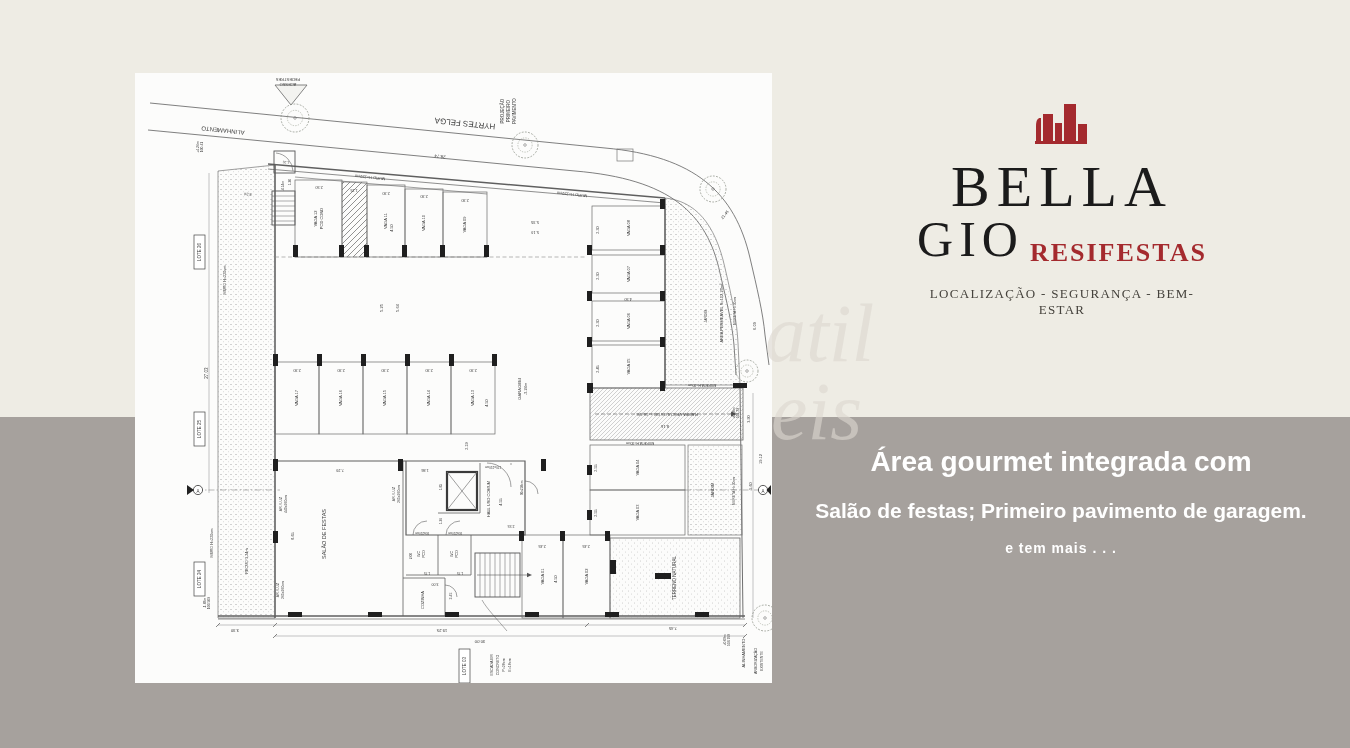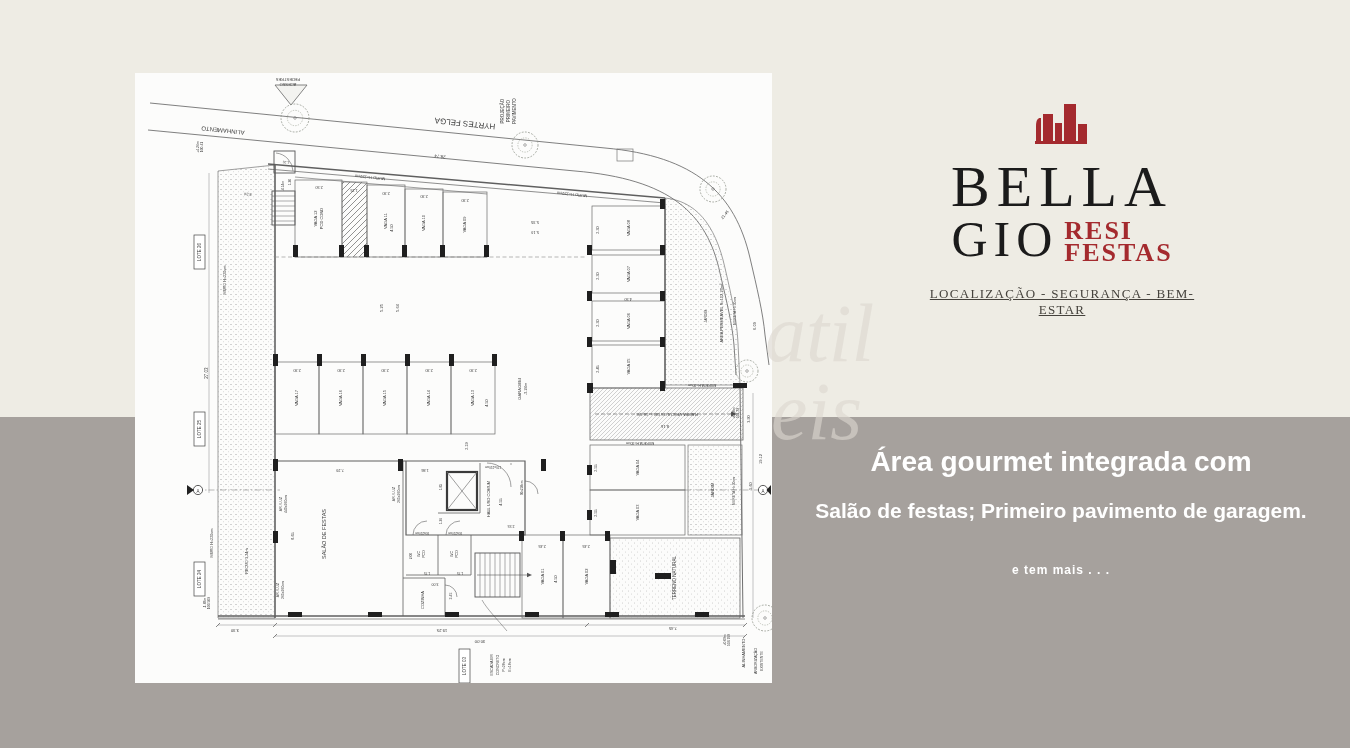--- a/index.html
+++ b/index.html
@@ -11,28 +11,28 @@
   .watermark{position:absolute;left:765px;top:295px;width:200px;pointer-events:none;
     font-family:"Liberation Serif",serif;font-style:italic;color:rgba(219,215,206,0.62);z-index:6;line-height:0.95;}
   .watermark .wm{display:block;font-size:82px;}
   .watermark .wm2{margin-left:6px;}
   .brand{position:absolute;left:912px;top:102px;width:300px;text-align:center;z-index:4;}
   .brand-icon{display:inline-block;margin-bottom:10px;}
   .brand-name{font-family:"Liberation Serif",serif;color:#1b1b1b;}
   .brand-line1{font-size:58px;line-height:54px;letter-spacing:7px;font-weight:500;}
   .brand-line2{display:flex;justify-content:center;align-items:flex-end;margin-top:0px;}
   .brand-gio{font-family:"Liberation Serif",serif;font-size:50px;line-height:50px;letter-spacing:6px;color:#1b1b1b;}
-  .brand-suffix{display:flex;flex-direction:column;align-items:flex-start;margin-left:6px;
+  .brand-suffix{display:flex;flex-direction:row;align-items:flex-start;margin-left:6px;
     font-family:"Liberation Serif",serif;font-weight:600;font-size:26px;line-height:22px;letter-spacing:2px;}
-  .brand-tagline{margin-top:22px;font-size:13px;letter-spacing:1.3px;color:#45423c;font-family:"Liberation Serif",serif;text-decoration:underline;}
+  .brand-tagline{margin-top:22px;font-size:13px;letter-spacing:1.3px;color:#45423c;font-family:"Liberation Serif",serif;}
   .marketing{position:absolute;left:772px;top:446px;width:578px;text-align:center;z-index:4;
     color:#ffffff;font-weight:bold;}
   .mk1{font-size:28px;}
   .mk2{font-size:21px;margin-top:21px;text-align:center;}
-  .mk3{font-size:12px;margin-top:40px;letter-spacing:1px;}
+  .mk3{font-size:14px;margin-top:17px;letter-spacing:1px;}
   .plan-line{stroke:#5f5f5f;fill:none;}
   text{font-family:"Liberation Sans",sans-serif;fill:#3c3c3c;}
 </style>
 </head>
 <body>
 
 <div class="canvas">
   <div class="bg-top" style="background: rgb(238, 236, 228);"></div>
   <div class="bg-bottom" style="background: rgb(166, 161, 157);"></div>
 

